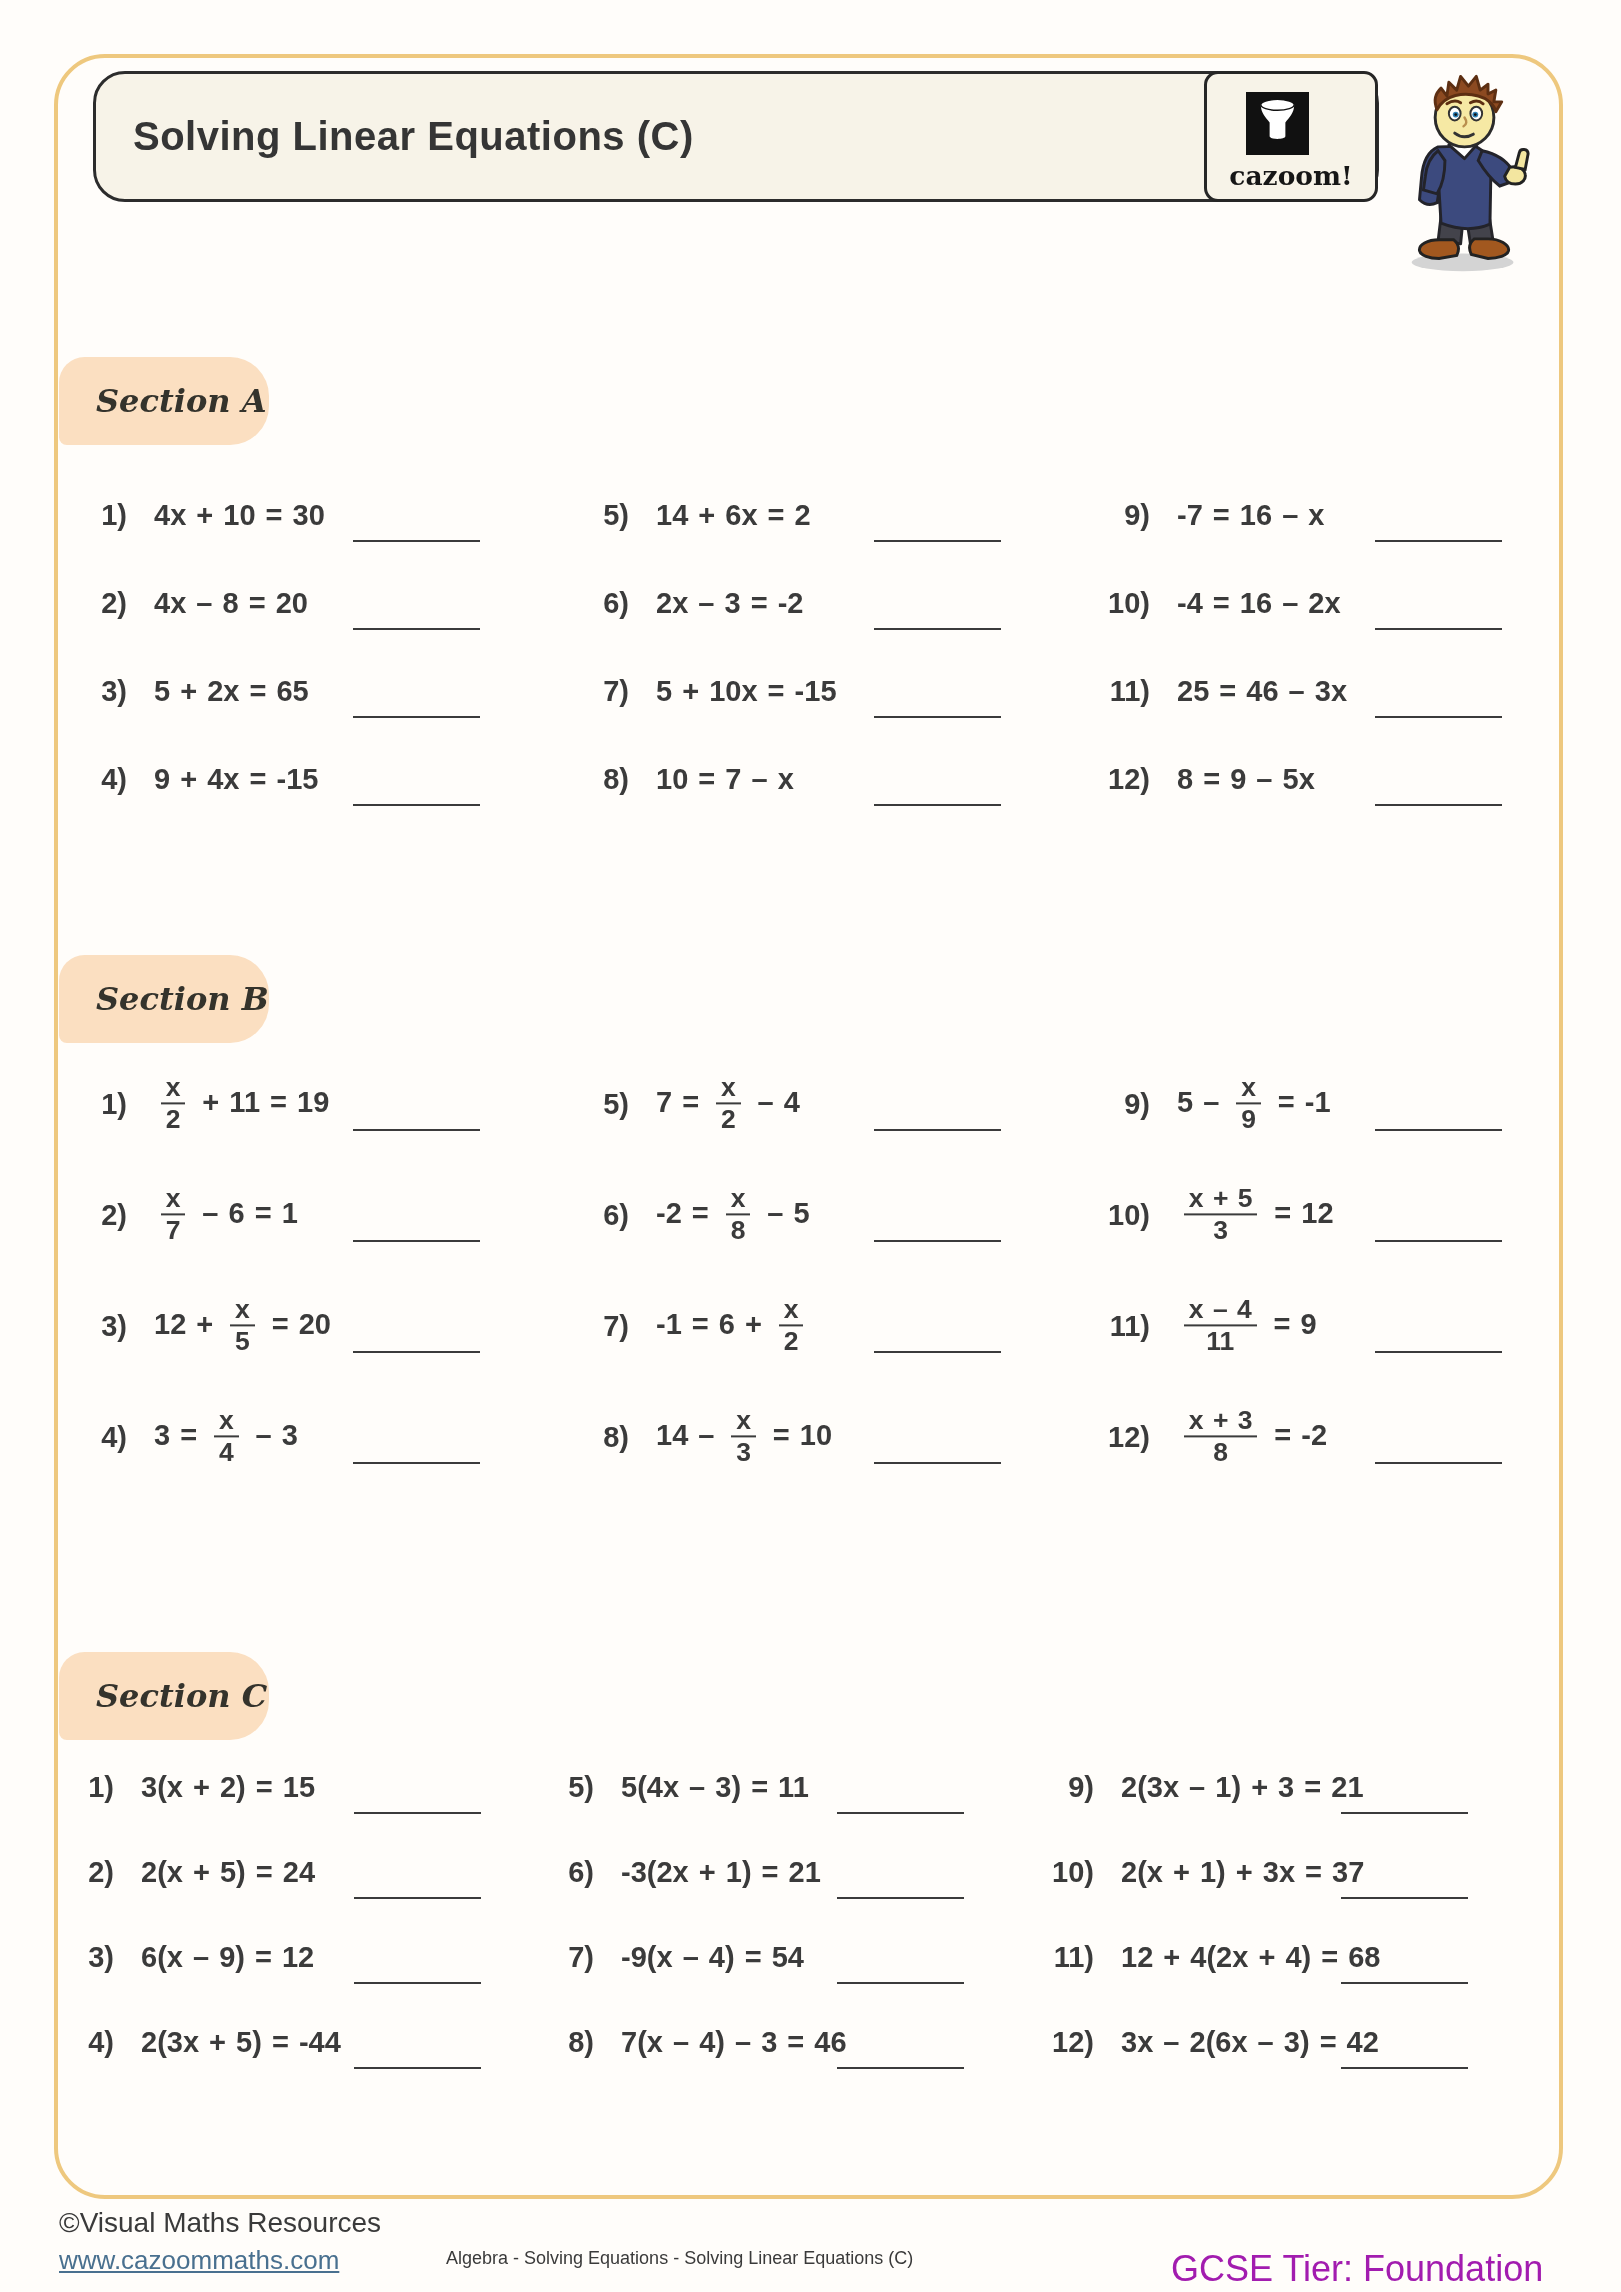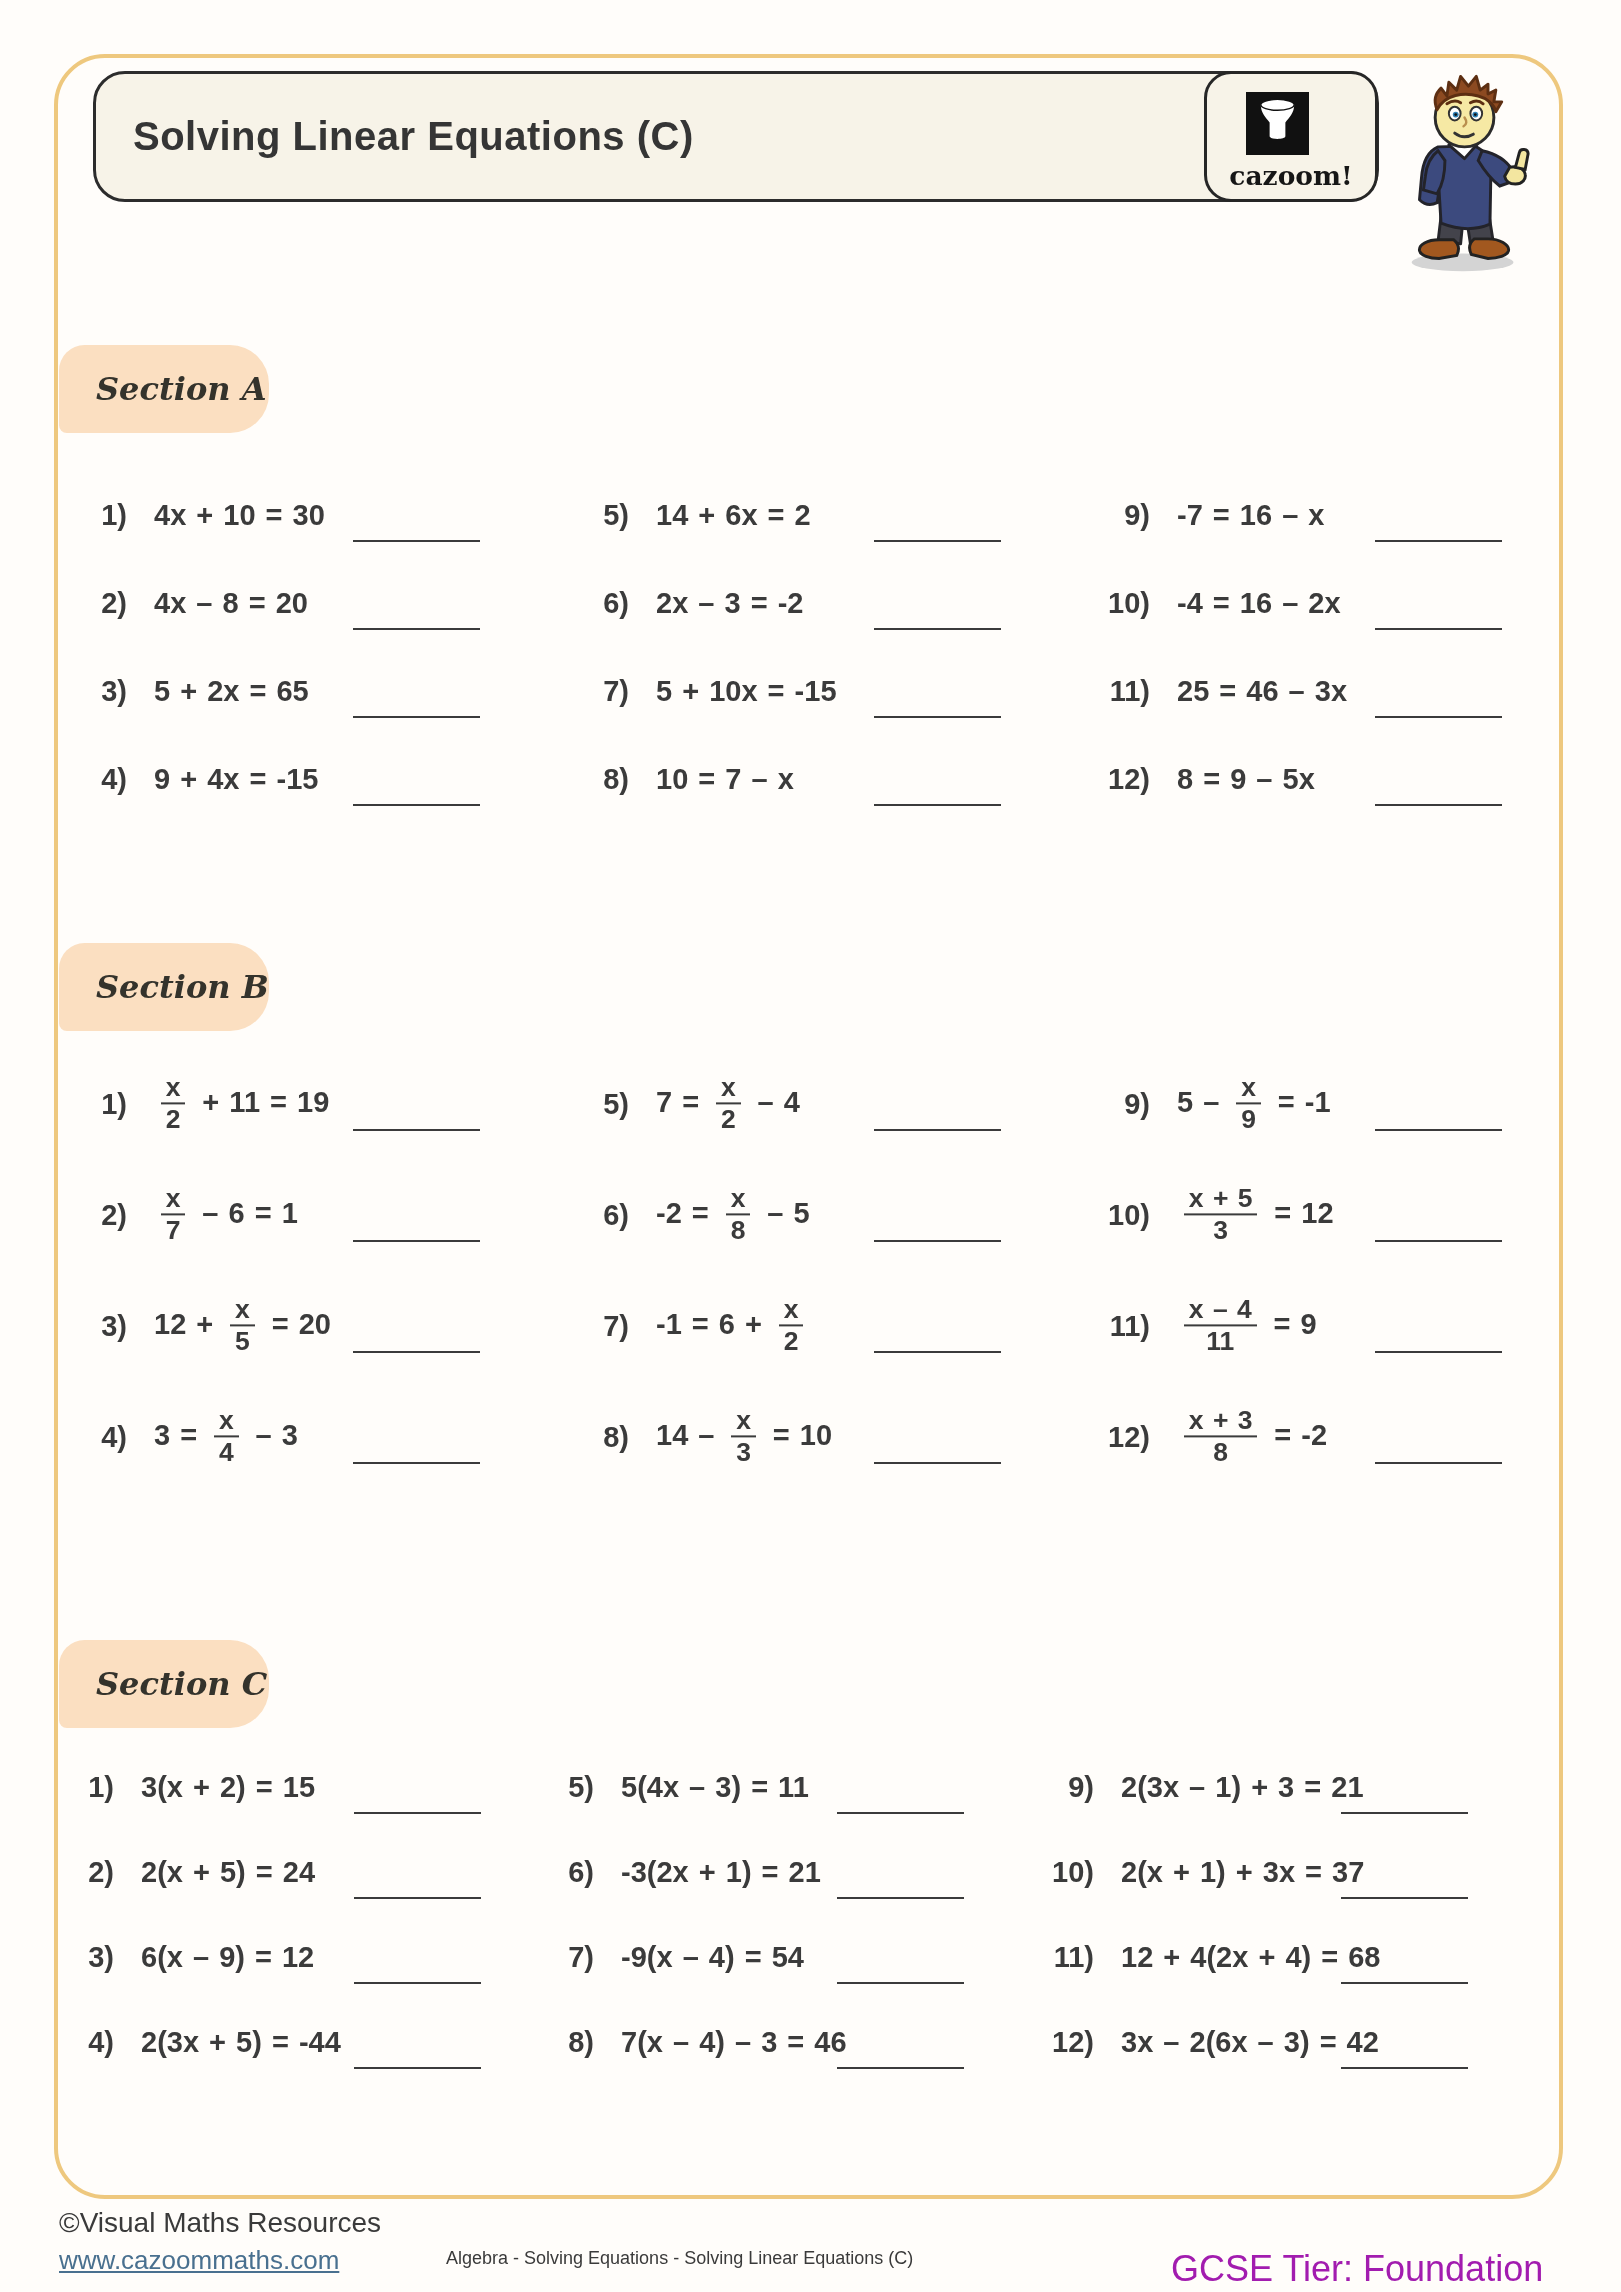--- a/index.html
+++ b/index.html
@@ -5,29 +5,29 @@
   html,body{margin:0;padding:0;background:#ececec;}
   .page{position:relative;width:1621px;height:2293px;background:#fffdfa;overflow:hidden;
         font-family:"Liberation Sans",sans-serif;color:#3b3b3b;margin:0 auto;}
   .frame{position:absolute;left:54px;top:54px;width:1509px;height:2145px;box-sizing:border-box;
          border:4.9px solid var(--frame,#eec87e);border-radius:51px;}
   .title-panel{position:absolute;left:93px;top:71px;width:1286px;height:131px;box-sizing:border-box;
          background:var(--panel_bg,#f7f3e8);border:3.9px solid #2c2c2c;border-radius:32px;
          display:flex;align-items:center;padding-left:37px;}
   .title{font-size:40px;font-weight:bold;color:#353535;letter-spacing:0.5px;}
   .logo-panel{position:absolute;left:1204px;top:71px;width:174px;height:131px;box-sizing:border-box;
-         background:var(--panel_bg,#f7f3e8);border:3.9px solid #262626;border-radius:27px;}
+         background:var(--panel_bg,#f7f3e8);border:3.9px solid #262626;border-radius:14px;}
   .logo-square{position:absolute;left:39px;top:17.6px;width:63px;height:63px;}
   .logo-text{position:absolute;left:0;top:86px;width:100%;text-align:center;
          font-family:"DejaVu Serif",serif;font-weight:bold;font-size:26.5px;color:#161616;}
   .mascot{position:absolute;left:1382px;top:49px;width:167px;height:229px;}
   .instructions{position:absolute;left:137px;top:216px;font-family:"DejaVu Serif",serif;
          font-style:italic;font-size:29px;color:#2e2d29;line-height:40px;}
   .sec{position:absolute;left:0;width:1621px;}
-  .sec-label{position:absolute;left:59px;top:0;width:210px;height:88px;box-sizing:border-box;
+  .sec-label{position:absolute;left:59px;top:12px;width:210px;height:88px;box-sizing:border-box;
          background:var(--label_bg,#fbdfc1);border-radius:25.5px 39px 39px 7.8px;display:flex;align-items:center;
          padding-left:37px;font-family:"DejaVu Serif",serif;font-style:italic;font-weight:bold;
          font-size:32px;color:#34332c;}
   .col{position:absolute;}
   .q{position:relative;}
   .sec[data-sec="0"] .q{height:88px;}
   .sec[data-sec="1"] .q{height:111px;}
   .sec[data-sec="2"] .q{height:85px;}
   .qnum{position:absolute;left:0;top:50%;transform:translateY(-50%);width:49px;text-align:right;
         font-size:29px;font-weight:bold;color:var(--ink,#3b3b3b);}

